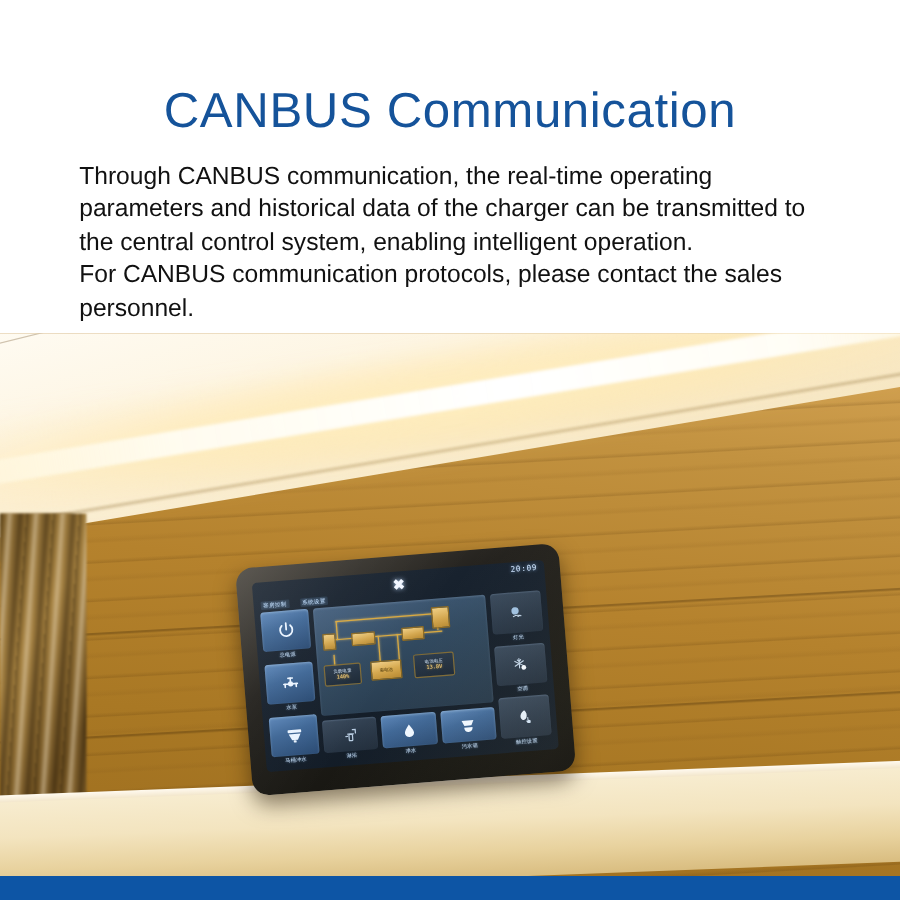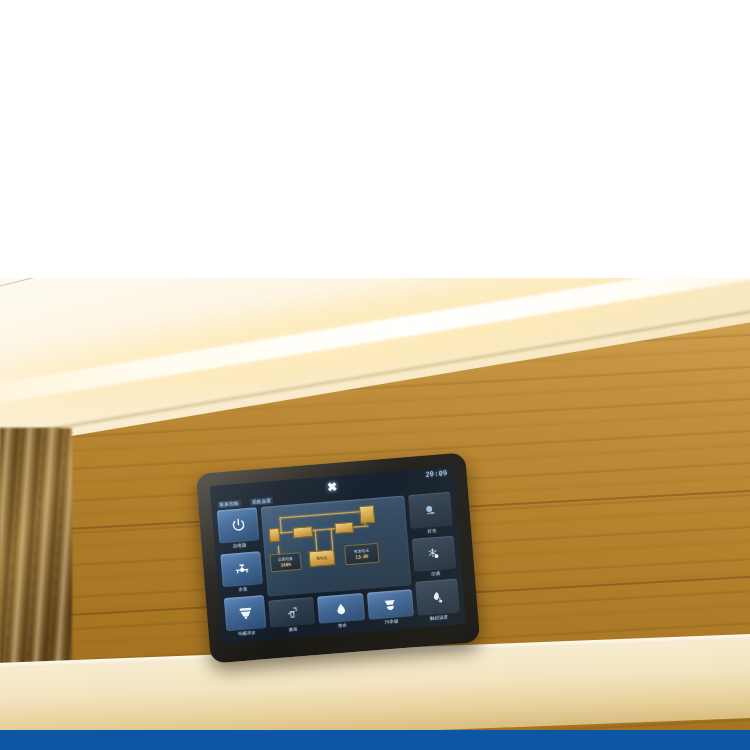--- a/index.html
+++ b/index.html
@@ -448,21 +448,24 @@
     width: 750px;
     height: 20px;
     background: #0d55a5;
   }
 </style>
 </head>
 <body>
 
 <div class="page">
 
-
+  <h1 class="title">CANBUS Communication</h1>
+
+  <p class="body-copy">Through CANBUS communication, the real-time operating parameters and historical data of the charger can be transmitted to the central control system, enabling intelligent operation.
+For CANBUS communication protocols, please contact the sales personnel.</p>
 
   <div class="photo">
 
     <div class="wood-wall"></div>
     <div class="wood-seam" style="top:232px;"></div>
     <div class="wood-seam" style="top:318px;"></div>
     <div class="wood-seam" style="top:382px;"></div>
 
     <div class="ceiling"></div>
     <div class="ceiling-crease"></div>

